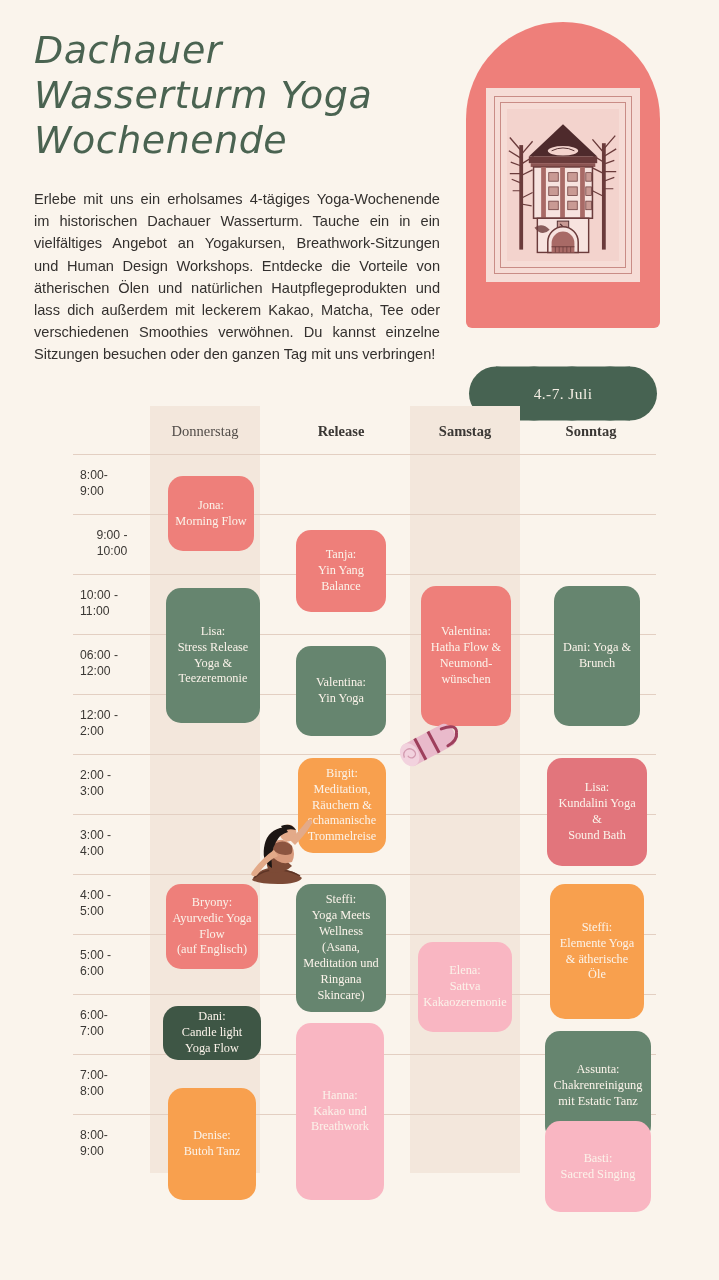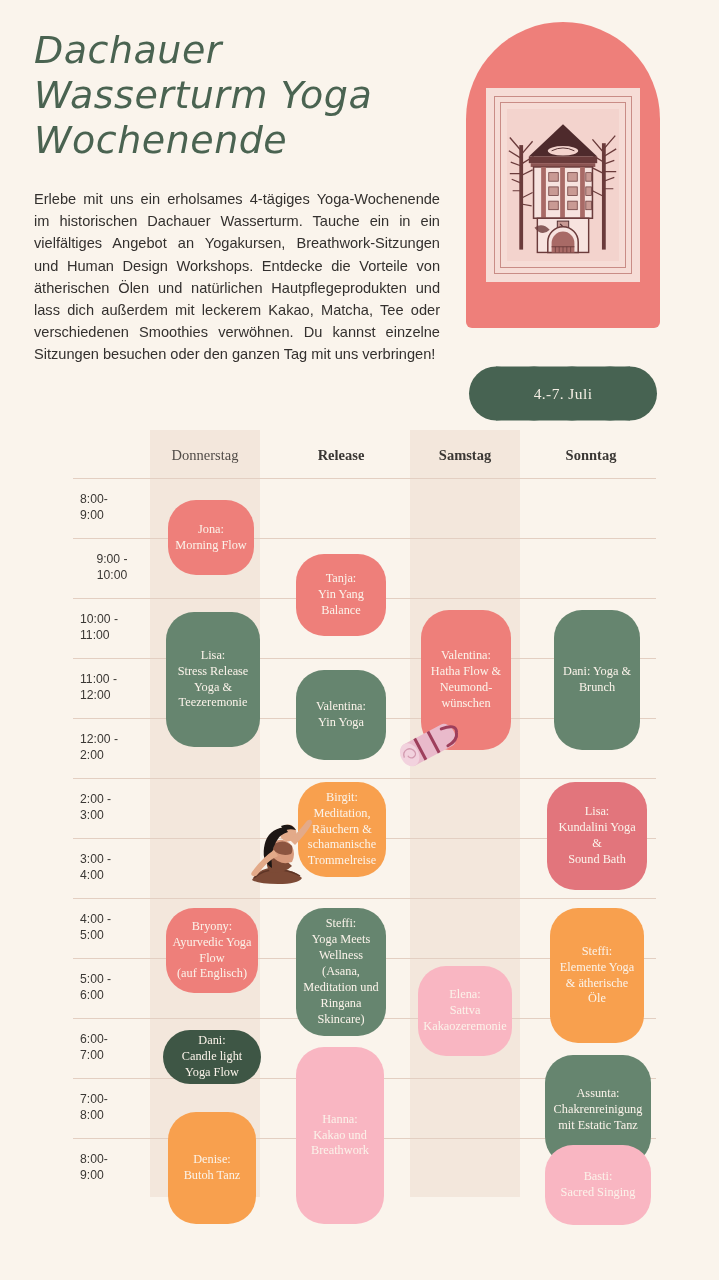--- a/index.html
+++ b/index.html
@@ -116,21 +116,21 @@
     color: #F3EDE3;
     font-family: "Liberation Serif", serif;
     font-size: 15.5px;
     letter-spacing: 0.4px;
   }
 
   
   .schedule {
     position: absolute;
     left: 0;
-    top: 430px;
+    top: 406px;
     width: 719px;
     height: 800px;
     padding-left: 21px;
   }
 
   
   .col-shade {
     position: absolute;
     top: 0;
     width: 110px;
@@ -167,21 +167,21 @@
     position: absolute;
     left: 80px;
     width: 64px;
     color: #3A3734;
     font-size: 12.2px;
     line-height: 1.28;
   }
 
   .card {
     position: absolute;
-    border-radius: 28px;
+    border-radius: 15px;
     display: flex;
     align-items: center;
     justify-content: center;
     text-align: center;
     font-family: "Liberation Serif", serif;
     font-size: 12.3px;
     line-height: 1.3;
     color: #FBF3EA;
     padding: 4px 6px;
     overflow: hidden;
@@ -311,21 +311,21 @@
     <div class="grid-line" style="top:588px"></div>
     <div class="grid-line" style="top:648px"></div>
     <div class="grid-line" style="top:708px"></div>
 
     <div class="time-label" style="top: 62px; white-space: pre-line;">8:00-
 9:00</div>
     <div class="time-label" style="top: 122px; white-space: pre-line; text-align: center;">9:00 -
 10:00</div>
     <div class="time-label" style="top: 182px; white-space: pre-line;">10:00 -
 11:00</div>
-    <div class="time-label" style="top: 242px; white-space: pre-line;">11:00 -
+    <div class="time-label" style="top: 242px; white-space: pre-line;">06:00 -
 12:00</div>
     <div class="time-label" style="top: 302px; white-space: pre-line;">12:00 -
 2:00</div>
     <div class="time-label" style="top: 362px; white-space: pre-line;">2:00 -
 3:00</div>
     <div class="time-label" style="top: 422px; white-space: pre-line;">3:00 -
 4:00</div>
     <div class="time-label" style="top: 482px; white-space: pre-line;">4:00 -
 5:00</div>
     <div class="time-label" style="top: 542px; white-space: pre-line;">5:00 -
@@ -387,21 +387,21 @@
     <div class="card rose" style="left: 547px; top: 352px; width: 100px; height: 108px; white-space: pre-line;">Lisa:
 Kundalini Yoga &amp;
 Sound Bath</div>
     <div class="card orange" style="left: 550px; top: 478px; width: 94px; height: 135px; white-space: pre-line;">Steffi:
 Elemente Yoga
 &amp; ätherische
 Öle</div>
     <div class="card sage" style="left: 545px; top: 625px; width: 106px; height: 110px; white-space: pre-line;">Assunta:
 Chakrenreinigung
 mit Estatic Tanz</div>
-    <div class="card pink" style="left: 545px; top: 715px; width: 106px; height: 80px; white-space: pre-line;">Basti:
+    <div class="card pink" style="left: 545px; top: 715px; width: 106px; height: 91px; white-space: pre-line;">Basti:
 Sacred Singing</div>
   </div>
 
   <div class="deco" style="left:385px; top:712px;">
     <svg width="80" height="58" viewBox="0 0 80 58">
       <g transform="rotate(-28 40 29)">
         <path d="M20 22 L62 22 a8 12 0 0 1 0 24 L20 46 a8 12 0 0 1 0 -24z" fill="#E9BACB"></path>
         <ellipse cx="20" cy="34" rx="9" ry="12" fill="#F2D2DE"></ellipse>
         <path d="M20 34 m-6 0 a6 6 0 1 1 12 0 a4 4 0 1 1 -8 0" fill="none" stroke="#D39BB0" stroke-width="1.4"></path>
         <path d="M32 22 L32 46 M47 22 L47 46" stroke="#9E3F5C" stroke-width="3" fill="none"></path>

